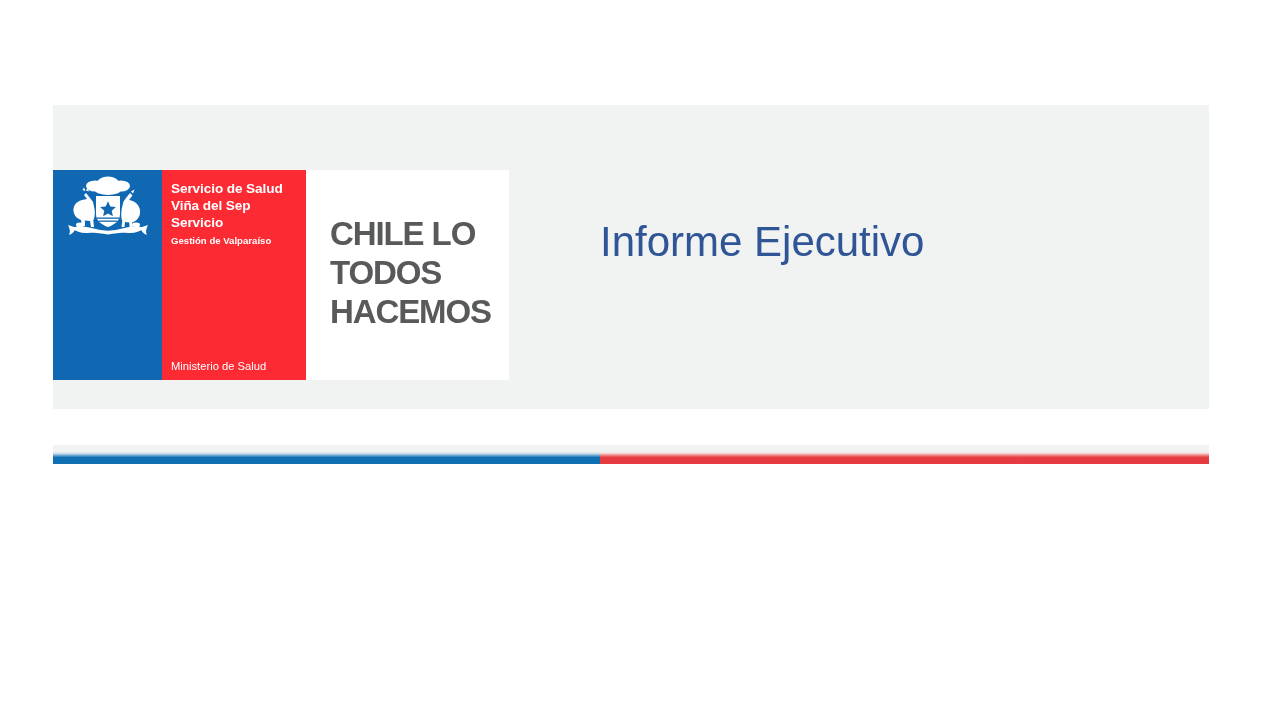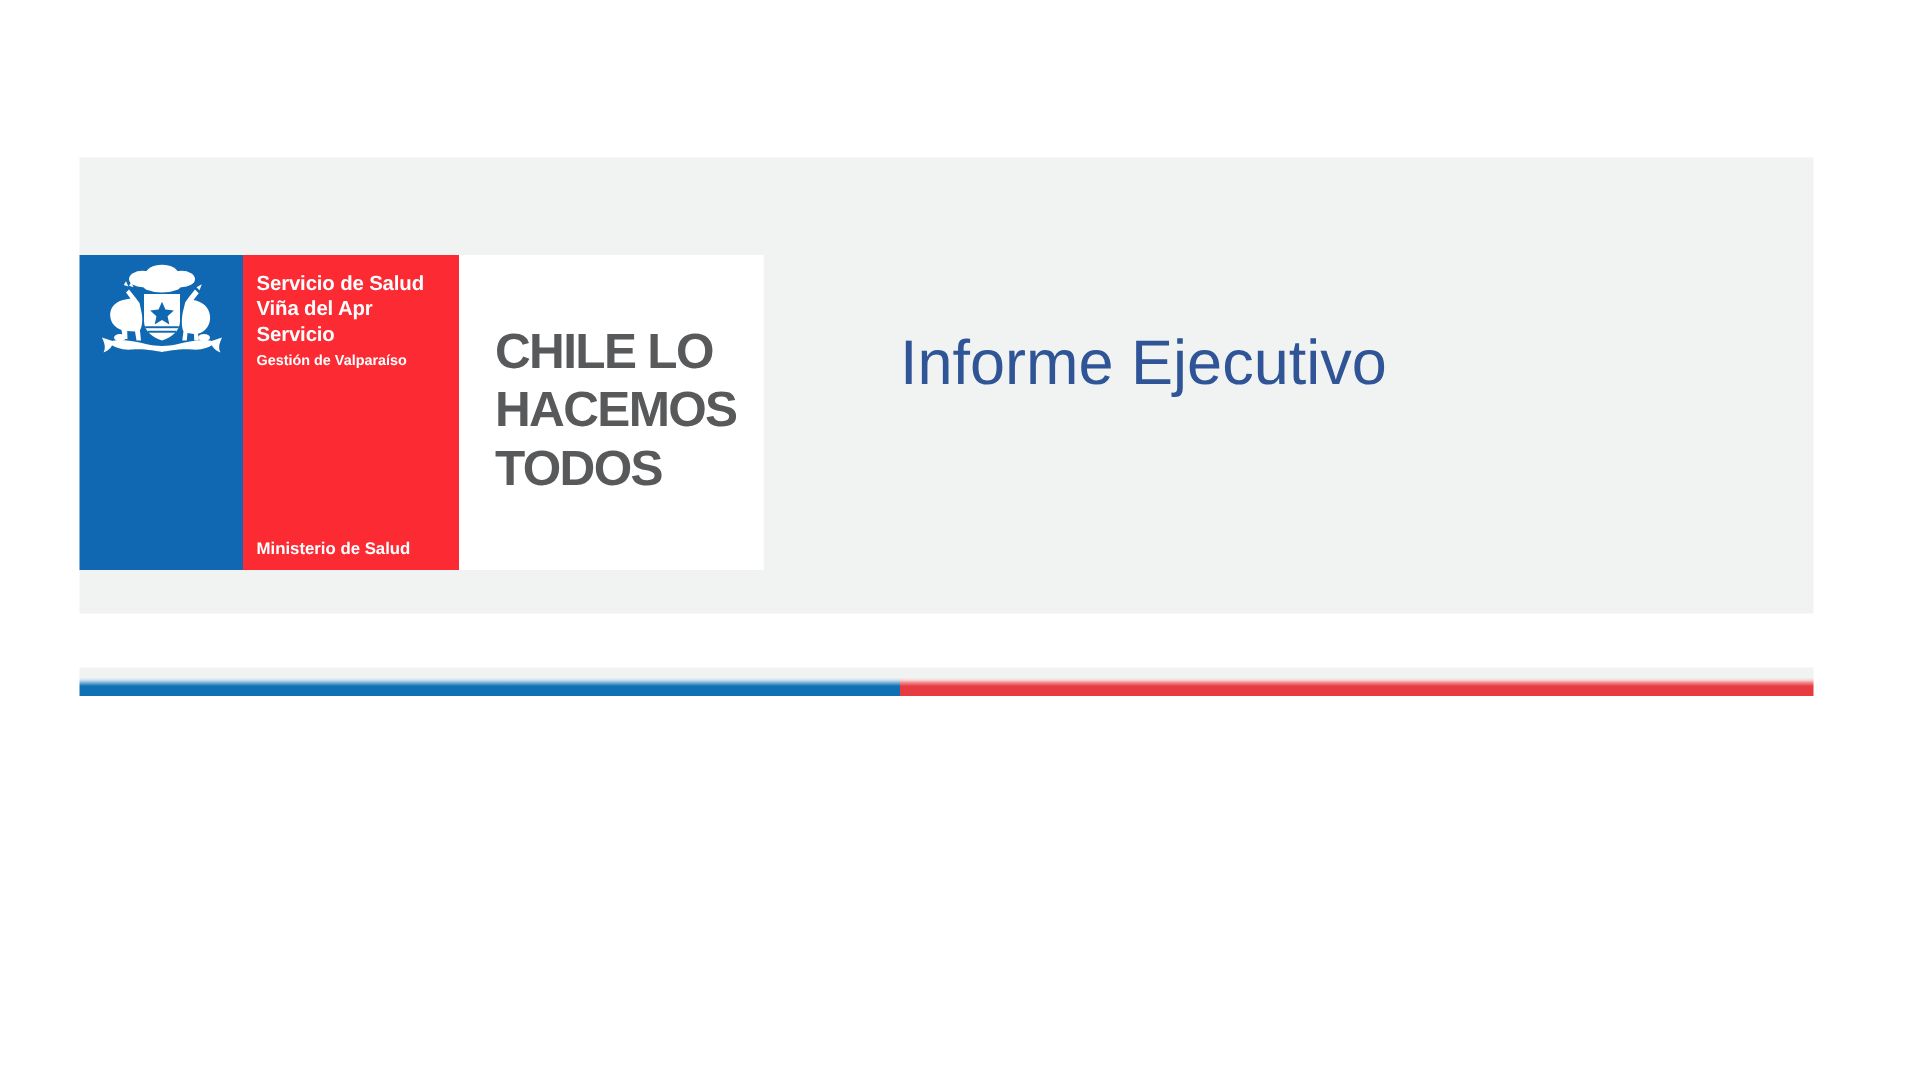--- a/index.html
+++ b/index.html
@@ -114,21 +114,21 @@
     font-weight: bold;
     line-height: 14px;
     margin-top: 3px;
     white-space: nowrap;
   }
   .logo-red .ministry-line {
     position: absolute;
     left: 9px;
     bottom: 8px;
     font-size: 11.2px;
-    font-weight: bold;
+    font-weight: normal;
     white-space: nowrap;
   }
 
   .logo-white {
     flex: 1 1 auto;
     background: #ffffff;
     position: relative;
     padding-left: 40px;
   }
   .slogan {
@@ -193,32 +193,32 @@
 
           <ellipse cx="20" cy="49" rx="4" ry="2.4"></ellipse>
           <ellipse cx="76" cy="49" rx="4" ry="2.4"></ellipse>
         </g>
       </svg>
     </div>
 
     <div class="logo-red">
       <div class="svc-lines">
         <div class="svc-line">Servicio de Salud</div>
-        <div class="svc-line">Viña del Apr</div>
+        <div class="svc-line">Viña del Sep</div>
         <div class="svc-line">Servicio</div>
         <div class="region-line">Gestión de Valparaíso</div>
       </div>
       <div class="ministry-line">Ministerio de Salud</div>
     </div>
 
     <div class="logo-white">
       <div class="slogan">
         <div>CHILE LO</div>
+        <div>TODOS</div>
         <div>HACEMOS</div>
-        <div>TODOS</div>
       </div>
     </div>
   </div>
 
   <div class="main-title" style="left:547px;top:105px;">
     <span class="tline">Informe Ejecutivo</span>
   </div>
 
 </div>
 

